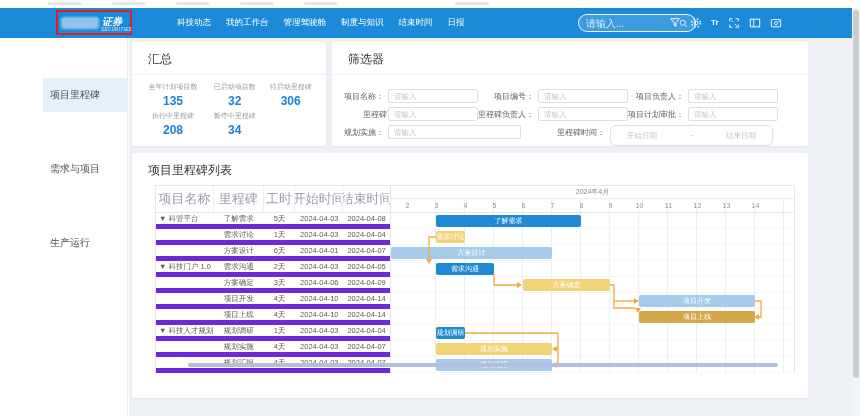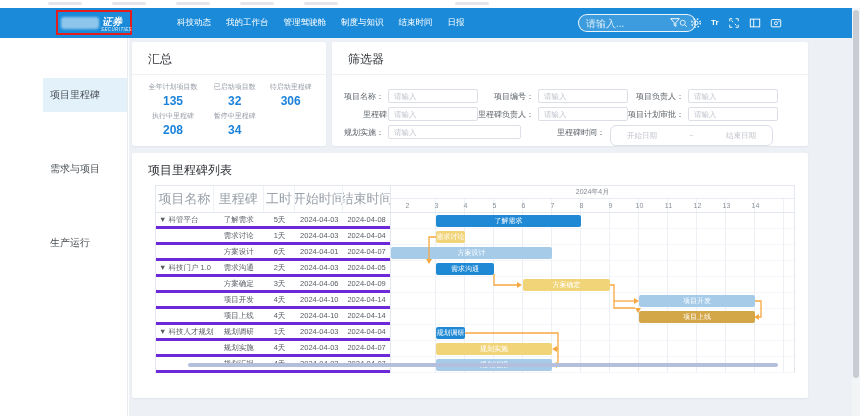--- a/index.html
+++ b/index.html
@@ -58,21 +58,21 @@
   .thead{height:27px;display:flex;border-bottom:1px solid #e3e8ee;}
   .th-text{width:235px;display:flex;border-right:1px solid #e3e8ee;}
   .th-cell{font-size:13px;color:#9aa1aa;display:flex;align-items:center;justify-content:center;border-right:1px solid #eef1f5;white-space:nowrap;overflow:hidden;}
   .th-cell:last-child{border-right:none;}
   .th-gantt{flex:1;display:flex;flex-direction:column;}
   .th-month{height:13px;border-bottom:1px solid #e9edf3;font-size:7px;color:#848b93;display:flex;align-items:center;justify-content:center;}
   .th-days{position:relative;flex:1;background-image:repeating-linear-gradient(to right,transparent 0 28px,#eef1f6 28px 29px);background-position:16px 0;}
   .day-cell{position:absolute;top:0;width:29px;height:14px;line-height:14px;text-align:center;font-size:7px;color:#8a9199;}
   .tbody{position:relative;height:160px;display:flex;}
   .text-rows{width:235px;border-right:1px solid #e3e8ee;}
-  .trow{height:16px;display:flex;border-bottom:3px solid #6d28d9;cursor:pointer;}
+  .trow{height:16px;display:flex;border-bottom:5px solid #6d28d9;cursor:pointer;}
   .td{font-size:7.5px;color:#565c63;display:flex;align-items:center;justify-content:center;overflow:hidden;white-space:nowrap;}
   .c-project{width:58px;justify-content:flex-start;padding-left:3px;}
   .c-milestone{width:50px;}
   .c-hours{width:32px;}
   .c-start{width:48px;}
   .c-end{width:47px;}
   .gantt-body{position:relative;flex:1;overflow:hidden;
     background-image:repeating-linear-gradient(to right,transparent 0 28px,#ecf0f5 28px 29px),repeating-linear-gradient(to bottom,transparent 0 15px,#f4f6f9 15px 16px);
     background-position:16px 0,0 0;}
   .bar{position:absolute;height:12px;border-radius:2px;font-size:7px;color:#fff;display:flex;align-items:center;justify-content:center;overflow:hidden;white-space:nowrap;z-index:1;cursor:pointer;}

